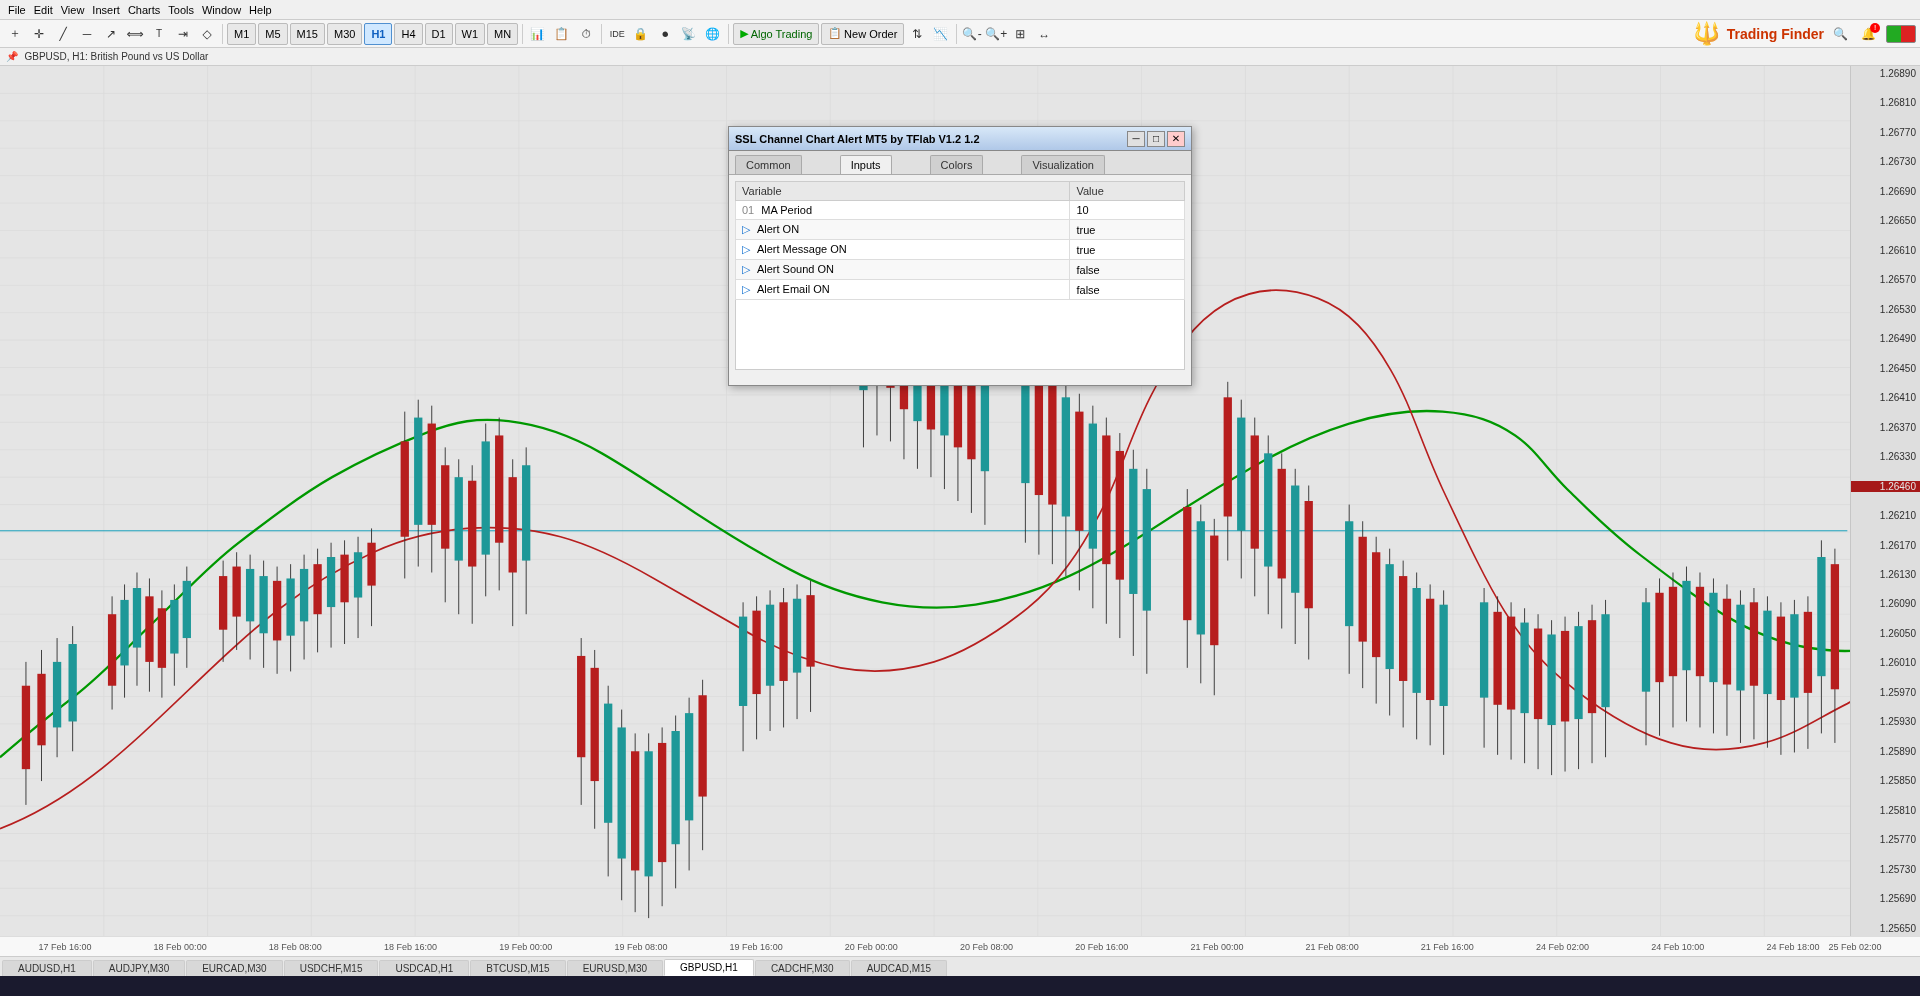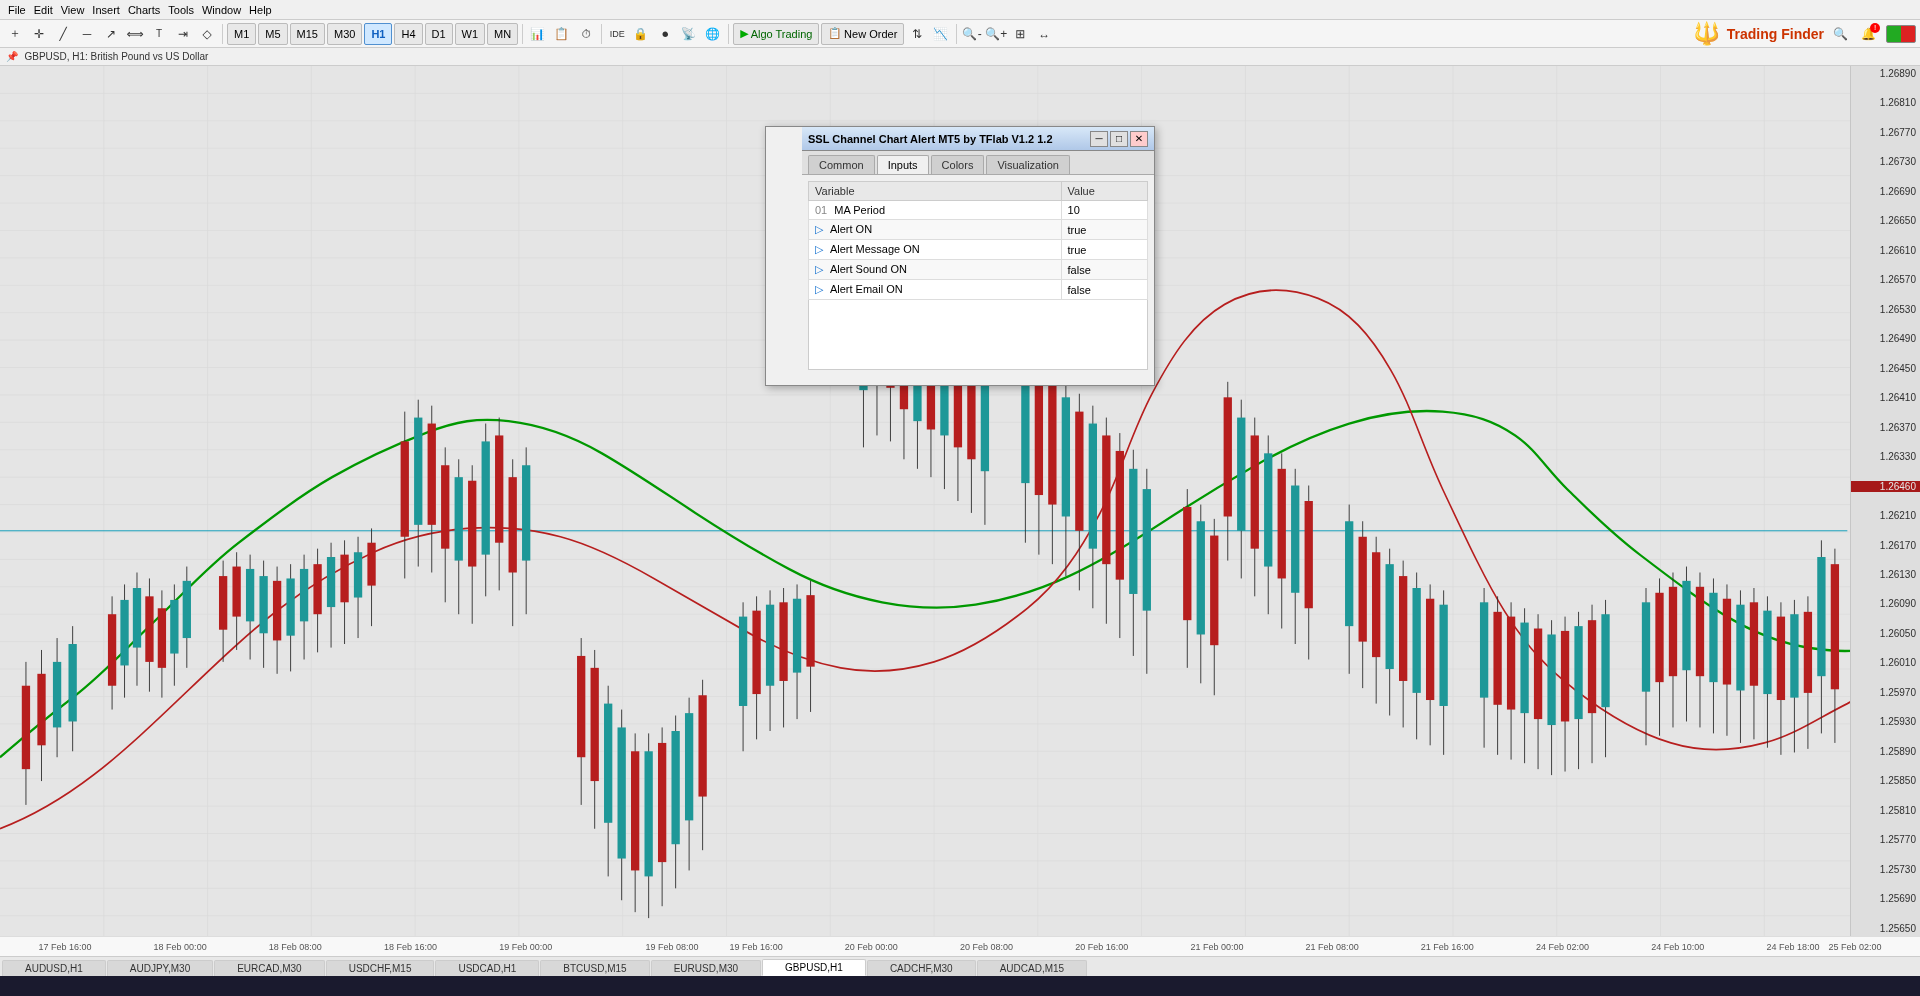--- a/index.html
+++ b/index.html
@@ -67,58 +67,58 @@
       position: relative;
     }
     .time-label { position: absolute; }
 
     
     #tabs-bar {
       height: 20px; background: #e8e8e8; border-top: 1px solid #ccc;
       display: flex; align-items: flex-end; padding: 0 2px; gap: 0; overflow-x: auto;
     }
     .chart-tab {
-      padding: 2px 22px; font-size: 10px; border: 1px solid #ccc;
+      padding: 2px 15px; font-size: 10px; border: 1px solid #ccc;
       border-bottom: none; background: #d8d8d8; cursor: pointer;
       color: #333; margin-right: 1px; border-radius: 2px 2px 0 0;
     }
     .chart-tab.active { background: #fff; color: #000; border-bottom: 1px solid #fff; }
 
     
     #modal-overlay {
       position: absolute; top: 0; left: 0; width: 100%; height: 100%;
       background: rgba(0,0,0,0.1); z-index: 100;
       display: flex; align-items: flex-start; justify-content: center;
       padding-top: 60px;
     }
 
     
     #dialog {
       background: #f0f0f0; border: 1px solid #888;
       box-shadow: 2px 2px 8px rgba(0,0,0,0.3);
-      width: 390px; min-height: 260px;
-      display: flex; flex-direction: column; padding-left: 36px;
+      width: 464px; min-height: 260px;
+      display: flex; flex-direction: column;
     }
     #dialog-titlebar {
       display: flex; align-items: center; height: 24px;
       background: linear-gradient(to bottom, #d8e8f8, #b0c8e8);
       border-bottom: 1px solid #888; padding: 0 6px;
       cursor: move;
     }
     #dialog-title { flex: 1; font-size: 11px; font-weight: bold; color: #000; }
     .dlg-ctrl {
       width: 18px; height: 16px; background: #e0e0e0; border: 1px solid #888;
       display: flex; align-items: center; justify-content: center;
       font-size: 10px; cursor: pointer; margin-left: 2px;
     }
 
     
     #dialog-tabs {
       display: flex; border-bottom: 1px solid #aaa;
-      background: #e0e0e0; padding: 4px 6px 0;
+      background: #e0e0e0; padding: 4px 6px 0; gap: 36px;
     }
     .dlg-tab {
       padding: 3px 10px; font-size: 11px; border: 1px solid #aaa;
       border-bottom: none; background: #d0d0d0; cursor: pointer;
       margin-right: 2px; border-radius: 2px 2px 0 0; color: #333;
     }
     .dlg-tab.active { background: #f0f0f0; color: #000; font-weight: 500; }
 
     
     #dialog-content {
@@ -746,21 +746,21 @@
       </div>
     </div>
   </div>
 
   <div id="time-axis">
     <span class="time-label" style="left:2%;">17 Feb 16:00</span>
     <span class="time-label" style="left:8%;">18 Feb 00:00</span>
     <span class="time-label" style="left:14%;">18 Feb 08:00</span>
     <span class="time-label" style="left:20%;">18 Feb 16:00</span>
     <span class="time-label" style="left:26%;">19 Feb 00:00</span>
-    <span class="time-label" style="left:32%;margin-left:31px;">19 Feb 08:00</span>
+    <span class="time-label" style="left:32%;">19 Feb 08:00</span>
     <span class="time-label" style="left:38%;">19 Feb 16:00</span>
     <span class="time-label" style="left:44%;">20 Feb 00:00</span>
     <span class="time-label" style="left:50%;">20 Feb 08:00</span>
     <span class="time-label" style="left:56%;">20 Feb 16:00</span>
     <span class="time-label" style="left:62%;">21 Feb 00:00</span>
     <span class="time-label" style="left:68%;">21 Feb 08:00</span>
     <span class="time-label" style="left:74%;">21 Feb 16:00</span>
     <span class="time-label" style="left:80%;">24 Feb 02:00</span>
     <span class="time-label" style="left:86%;">24 Feb 10:00</span>
     <span class="time-label" style="left:92%;">24 Feb 18:00</span>

